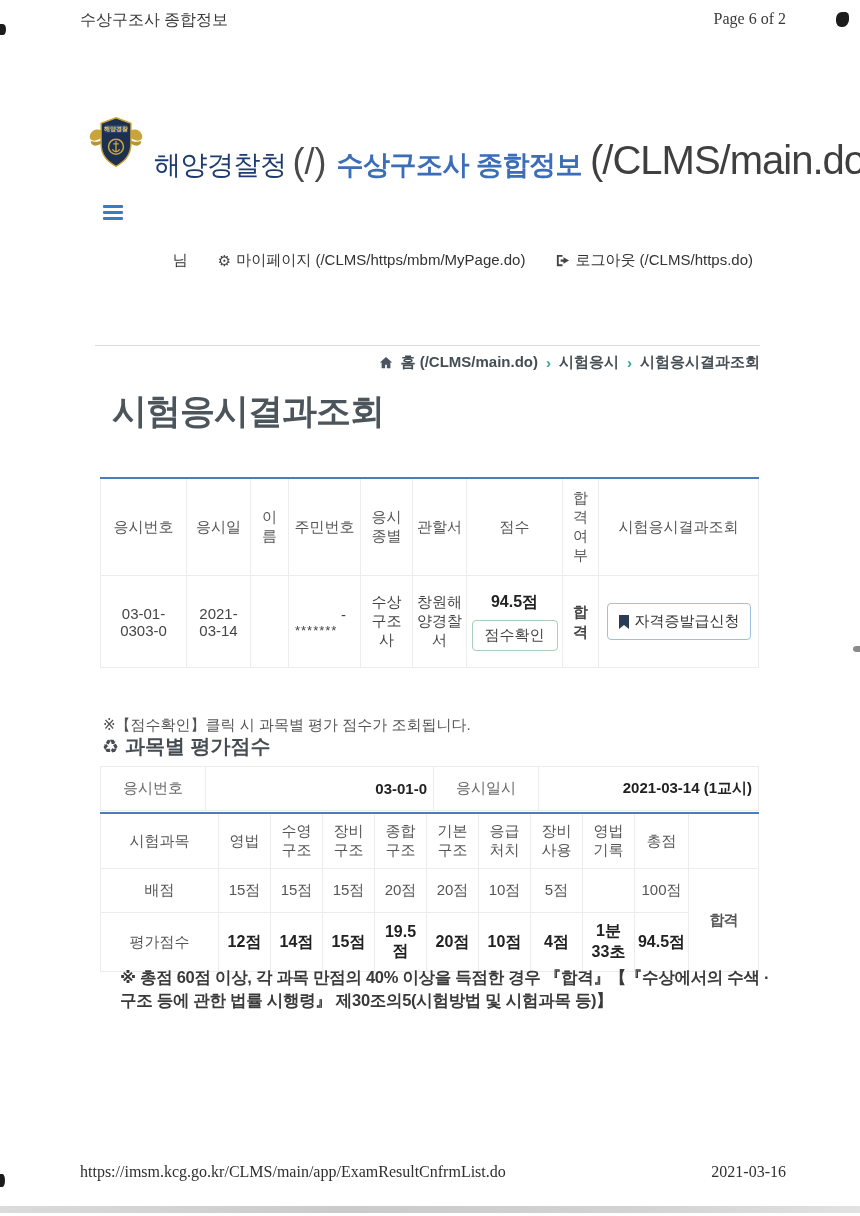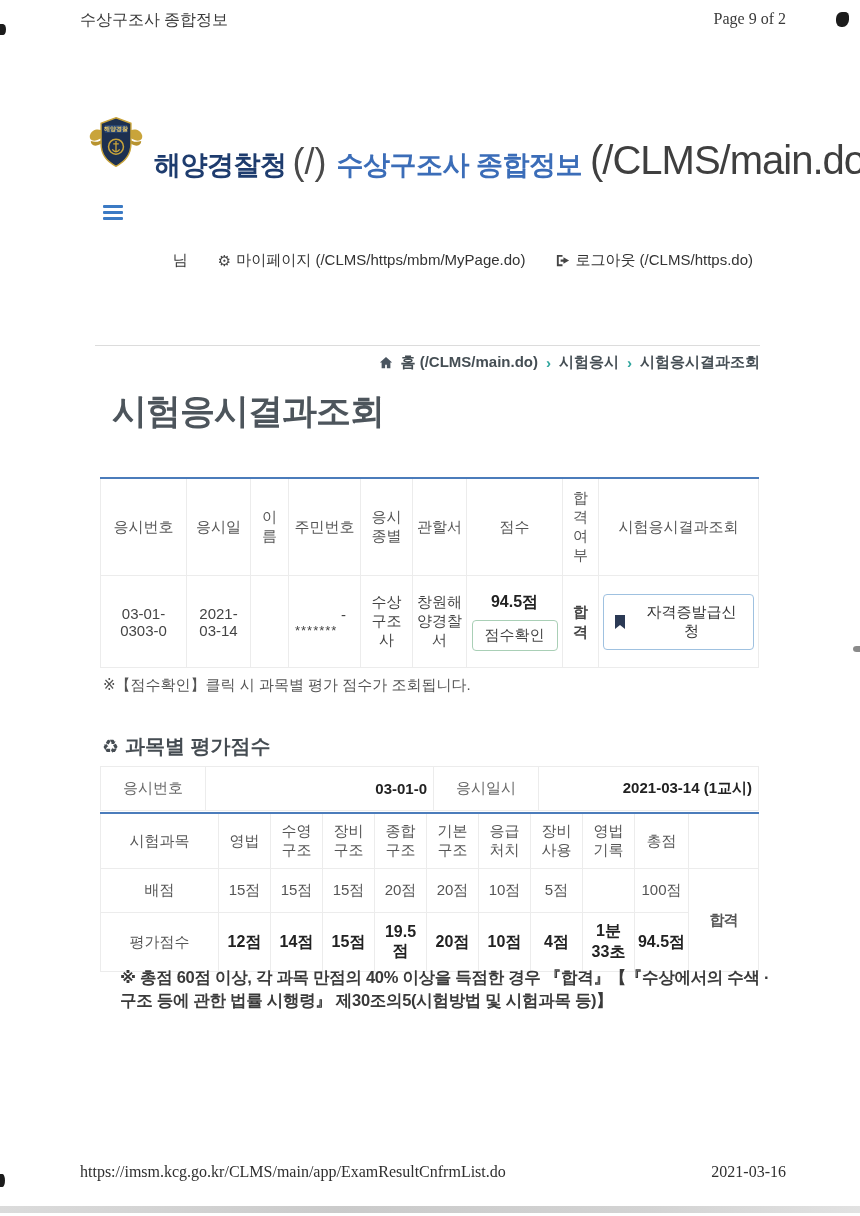--- a/index.html
+++ b/index.html
@@ -13,21 +13,21 @@
   
   .print-header { position:absolute; top:10px; left:80px; right:74px;
     display:flex; justify-content:space-between; font-size:16px; color:#3a3a3a; }
   .print-footer { position:absolute; top:1163px; left:80px; right:74px;
     display:flex; justify-content:space-between; font-size:16px; color:#2f2f2f; }
 
   
   .site-header { position:absolute; top:100px; left:88px; display:flex; align-items:center; }
   .logo-svg { width:56px; height:62px; margin-right:10px; }
   .brand-line { display:flex; align-items:baseline; white-space:nowrap; }
-  .agency-name { font-size:27px; font-weight:700; color:#1e3c6e; letter-spacing:-0.5px;margin-top:47px; }
+  .agency-name { font-size:27px; font-weight:400; color:#1e3c6e; letter-spacing:-0.5px;margin-top:47px; }
   .plain-link-sm { font-size:36px; font-weight:400; color:#4a4a4a; margin:0 6px; }
   .site-name { font-size:27px; font-weight:700; color:#3b6db8; letter-spacing:-0.5px; margin-left:4px;}
   .plain-link-lg { font-size:40px; font-weight:400; color:#3f3f3f; margin-left:8px; letter-spacing:-1px; }
 
   .hamburger { position:absolute; top:205px; left:103px; width:20px; cursor:pointer; }
   .hamburger .bar { height:3px; background:#3b7ac4; border-radius:1px; margin-bottom:3px; }
 
   .user-bar { position:absolute; top:251px; right:107px; display:flex; align-items:center;
     gap:30px; font-size:15px; color:#333; white-space:nowrap; }
   .user-item { display:flex; align-items:center; gap:5px; cursor:pointer; }
@@ -48,24 +48,24 @@
   .result-table th, .result-table td { border:1px solid #ececec; text-align:center;
     vertical-align:middle; font-size:15px; padding:10px 4px; }
   .result-table th { font-weight:400; color:#555; height:96px; }
   .result-table td { color:#444; height:92px; }
   .jumin-line1 { display:block; text-align:right; padding-right:10px; }
   .jumin-line2 { display:block; text-align:left; padding-left:2px; letter-spacing:1px; font-size:13px; }
   .score-val { font-weight:700; color:#222; font-size:16px; display:block; margin-bottom:7px; }
   .btn-score { display:inline-block; border:1px solid #a9cfb6; border-radius:4px; background:#fff;
     padding:5px 12px; font-size:15px; color:#444; cursor:pointer; }
   .pass-cell { font-weight:700; color:#222; font-size:17px; line-height:1.3; }
-  .btn-cert { display:inline-flex; align-items:center; gap:14px; border:1px solid #9fc1e0;
+  .btn-cert { display:inline-flex; align-items:center; gap:5px; border:1px solid #9fc1e0;
     border-radius:4px; background:#fff; padding:8px 10px; font-size:15px; color:#333; cursor:pointer; }
 
-  .table-note { position:absolute; top:676px; left:103px; font-size:15px; color:#555; }
+  .table-note { position:absolute; top:716px; left:103px; font-size:15px; color:#555; }
 
   .section-head { position:absolute; top:733px; left:102px; display:flex; align-items:center;
     gap:6px; font-size:20px; font-weight:700; color:#454c52; }
   .recycle-glyph { font-size:19px; color:#454c52; }
 
   
   .info-table { position:absolute; top:766px; left:100px; width:658px; border-collapse:collapse;
     table-layout:fixed; }
   .info-table td { border:1px solid #ececec; font-size:15px; padding:12px 6px; }
   .info-label { color:#666; text-align:center; }
@@ -94,21 +94,21 @@
   .bottom-streak { position:absolute; bottom:3px; left:0; width:100%; height:7px;
     background:linear-gradient(90deg,#cfcfcf 0%, #b9b9b9 40%, #c4c4c4 75%, #d8d8d8 100%); opacity:.75; }
 
   svg { display:block; }
 </style>
 </head>
 <body>
 
 <div class="print-header serif">
   <span>수상구조사 종합정보</span>
-  <span>Page 9 of 2</span>
+  <span>Page 6 of 2</span>
 </div>
 
 <div class="site-header">
   <span>
     <svg class="logo-svg" viewBox="0 0 60 64">
       <path d="M14,28 C6,33 1,30 2,25 C4,18 12,17 17,21 Z" fill="#c9a43a"></path>
       <path d="M15,33 C8,38 3,36 3,31 C9,33 13,31 16,29 Z" fill="#b8932f"></path>
       <path d="M46,28 C54,33 59,30 58,25 C56,18 48,17 43,21 Z" fill="#c9a43a"></path>
       <path d="M45,33 C52,38 57,36 57,31 C51,33 47,31 44,29 Z" fill="#b8932f"></path>
       <path d="M30,6 L46,12 L46,34 Q46,50 30,58 Q14,50 14,34 L14,12 Z" fill="#1d3050" stroke="#c9a43a" stroke-width="1.5"></path>

